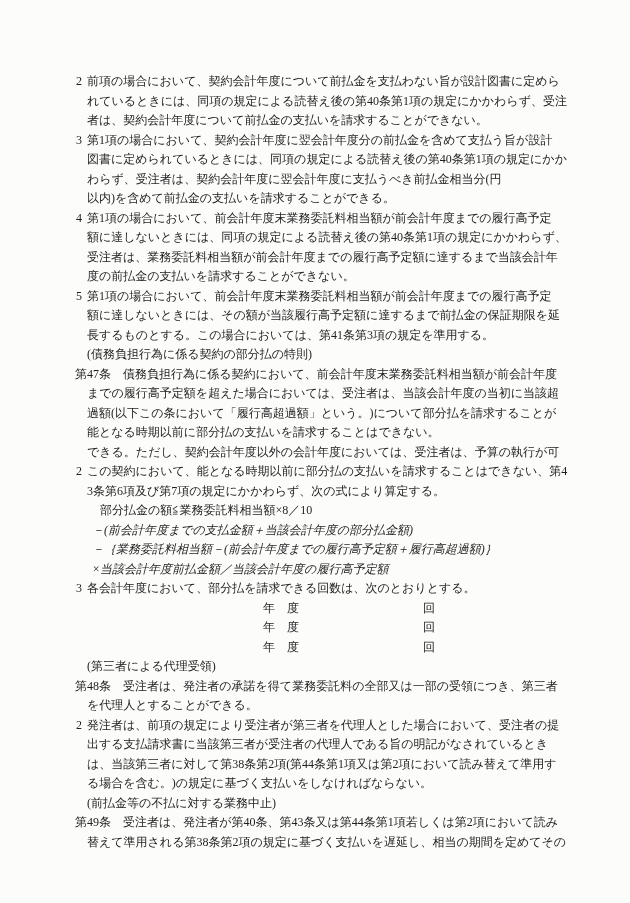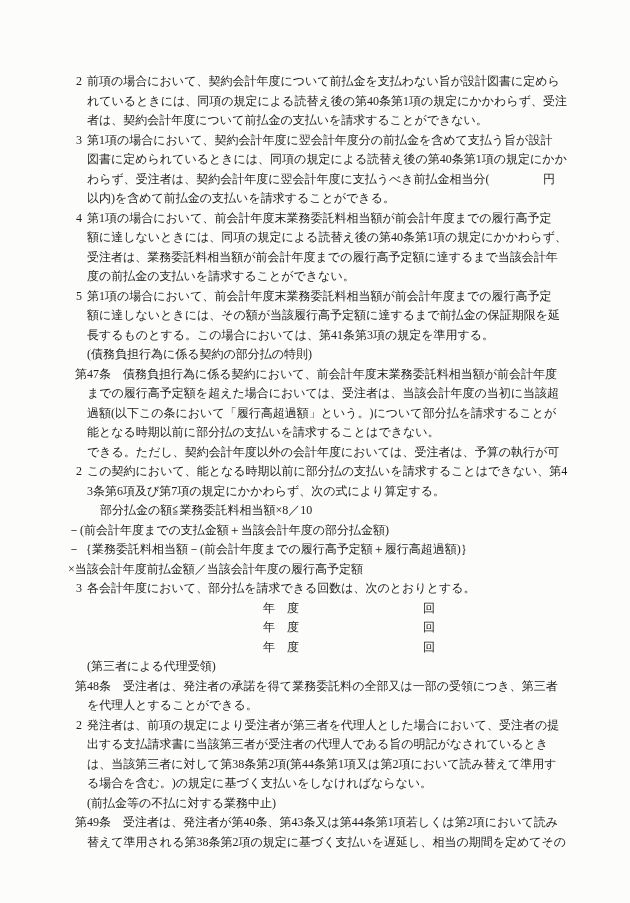--- a/index.html
+++ b/index.html
@@ -28,29 +28,28 @@
   }
   
   .l-num { padding-left: 76px; }
   .l-num .num { display: inline-block; width: 11px; }
   
   .l-art { padding-left: 75px; }
   
   .l-cont, .l-head { padding-left: 87px; }
   
   .l-f1 { padding-left: 100px; }
-  .l-f2 { padding-left: 68px; }
+  .l-f2 { padding-left: 92px; font-style: italic; }
   
   .l-row { padding-left: 263px; }
   .l-row .right { margin-left: 124px; }
   
   .l-yen {
     padding-left: 87px;
     display: flex;
-    justify-content: space-between;
     width: 468px;
     box-sizing: content-box;
   }
 </style>
 </head>
 <body>
 
 <div class="page">
   <div class="content">
       <div class="line l-num"><span class="num">2</span><span>前項の場合において、契約会計年度について前払金を支払わない旨が設計図書に定めら</span></div>

